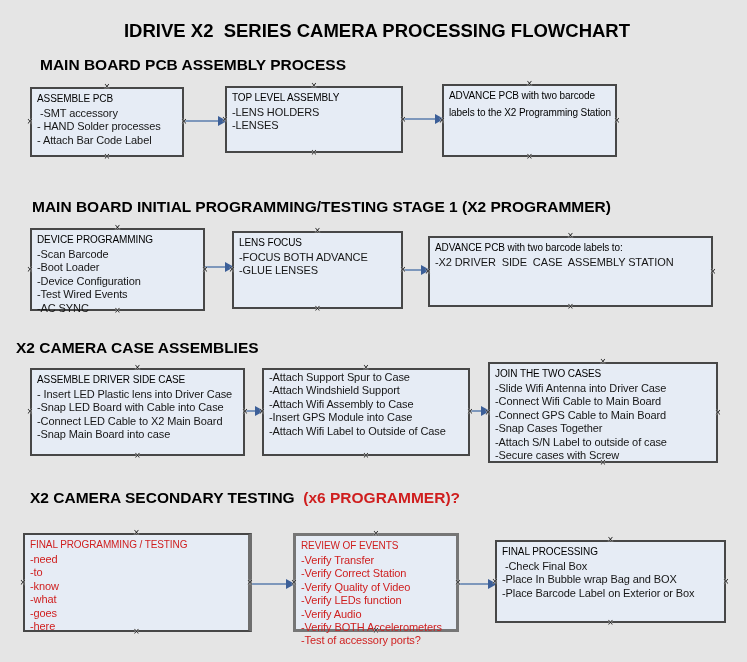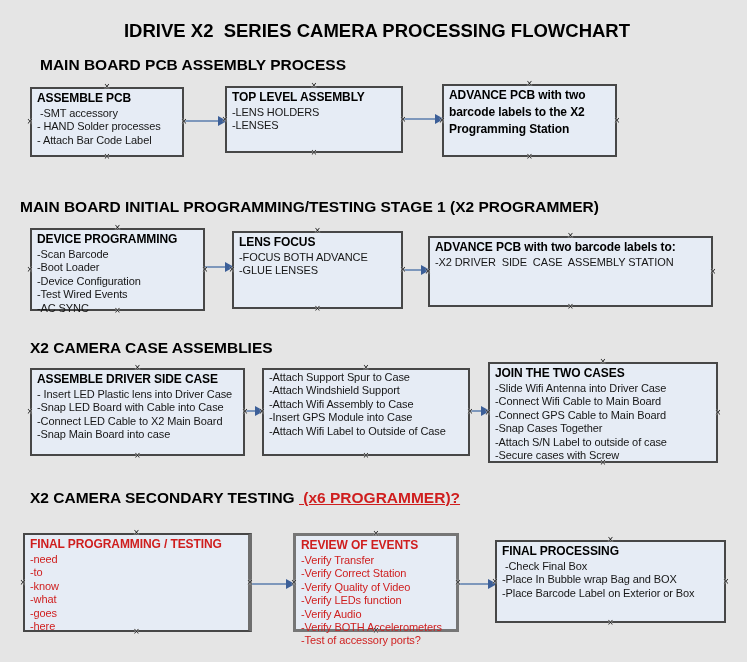--- a/index.html
+++ b/index.html
@@ -5,26 +5,26 @@
   html,body{margin:0;padding:0;background:#fff;}
   #canvas{
     position:relative;width:747px;height:662px;background:#e5e5e5;overflow:hidden;
     font-family:"Liberation Sans","DejaVu Sans",sans-serif;color:#000;padding-left:7px;
   }
   .page-title{
     position:absolute;left:0;right:0;top:20px;text-align:center;
     font-weight:bold;font-size:18.5px;white-space:pre;letter-spacing:0;
   }
   .sec-h{position:absolute;font-weight:bold;font-size:15.5px;white-space:pre;}
-  .sec-h .red-part{color:#cf1e1e;text-decoration:underline;}
+  .sec-h .red-part{color:#cf1e1e;}
   .fbox{
     position:absolute;background:#e6ecf5;border:2px solid #474747;
     box-sizing:border-box;padding:1px 2px 0 5px;z-index:2;
   }
-  .fbox-title{font-weight:bold;font-size:12px;line-height:17px;letter-spacing:-0.1px;}
+  .fbox-title{font-weight:normal;font-size:10px;line-height:17px;letter-spacing:-0.1px;}
   .fbox-item{font-size:11px;line-height:13.4px;white-space:pre;letter-spacing:-0.1px;color:#161616;}
   .fbox.red .fbox-title,.fbox.red .fbox-item{color:#cf1e1e;}
   .fbox.gray-thick{border:3px solid #767676;}
   .fbox.shadow-r{border-right:4px solid #6e6e6e;}
   .arrow{position:absolute;height:0;border-top:2px solid #7d97bb;z-index:1;}
   .arrow .head{
     position:absolute;right:-2px;top:-6px;width:0;height:0;
     border-left:9px solid #3c5f98;border-top:5px solid transparent;border-bottom:5px solid transparent;
   }
   .anc{
@@ -75,21 +75,21 @@
     </div>
 
   <div class="fbox" style="left:442px;top:84px;width:175px;height:73px;">
     <div class="fbox-title">ADVANCE PCB with two barcode labels to the X2 Programming Station</div>
   <span class="anc anc-t">×</span>
       <span class="anc anc-b">×</span>
       <span class="anc anc-l">×</span>
       <span class="anc anc-r">×</span>
     </div>
 
-  <div class="sec-h" style="left:20px;top:198px;">MAIN BOARD INITIAL PROGRAMMING/TESTING STAGE 1 (X2 PROGRAMMER)</div>
+  <div class="sec-h" style="left:32px;top:198px;">MAIN BOARD INITIAL PROGRAMMING/TESTING STAGE 1 (X2 PROGRAMMER)</div>
 
   <div class="fbox" style="left:30px;top:228px;width:175px;height:83px;">
     <div class="fbox-title">DEVICE PROGRAMMING</div>
     <div class="fbox-item">-Scan Barcode</div>
     <div class="fbox-item">-Boot Loader</div>
     <div class="fbox-item">-Device Configuration</div>
     <div class="fbox-item">-Test Wired Events</div>
     <div class="fbox-item">-AC SYNC</div>
   <span class="anc anc-t">×</span>
       <span class="anc anc-b">×</span>
@@ -117,21 +117,21 @@
 
   <div class="fbox" style="left:428px;top:236px;width:285px;height:71px;">
     <div class="fbox-title">ADVANCE PCB with two barcode labels to:</div>
     <div class="fbox-item">-X2 DRIVER  SIDE  CASE  ASSEMBLY STATION</div>
   <span class="anc anc-t">×</span>
       <span class="anc anc-b">×</span>
       <span class="anc anc-l">×</span>
       <span class="anc anc-r">×</span>
     </div>
 
-  <div class="sec-h" style="left:30px;top:339px;">X2 CAMERA CASE ASSEMBLIES</div>
+  <div class="sec-h" style="left:16px;top:339px;">X2 CAMERA CASE ASSEMBLIES</div>
 
   <div class="fbox" style="left:30px;top:368px;width:215px;height:88px;">
     <div class="fbox-title">ASSEMBLE DRIVER SIDE CASE</div>
     <div class="fbox-item">- Insert LED Plastic lens into Driver Case</div>
     <div class="fbox-item">-Snap LED Board with Cable into Case</div>
     <div class="fbox-item">-Connect LED Cable to X2 Main Board</div>
     <div class="fbox-item">-Snap Main Board into case</div>
   <span class="anc anc-t">×</span>
       <span class="anc anc-b">×</span>
       <span class="anc anc-l">×</span>

